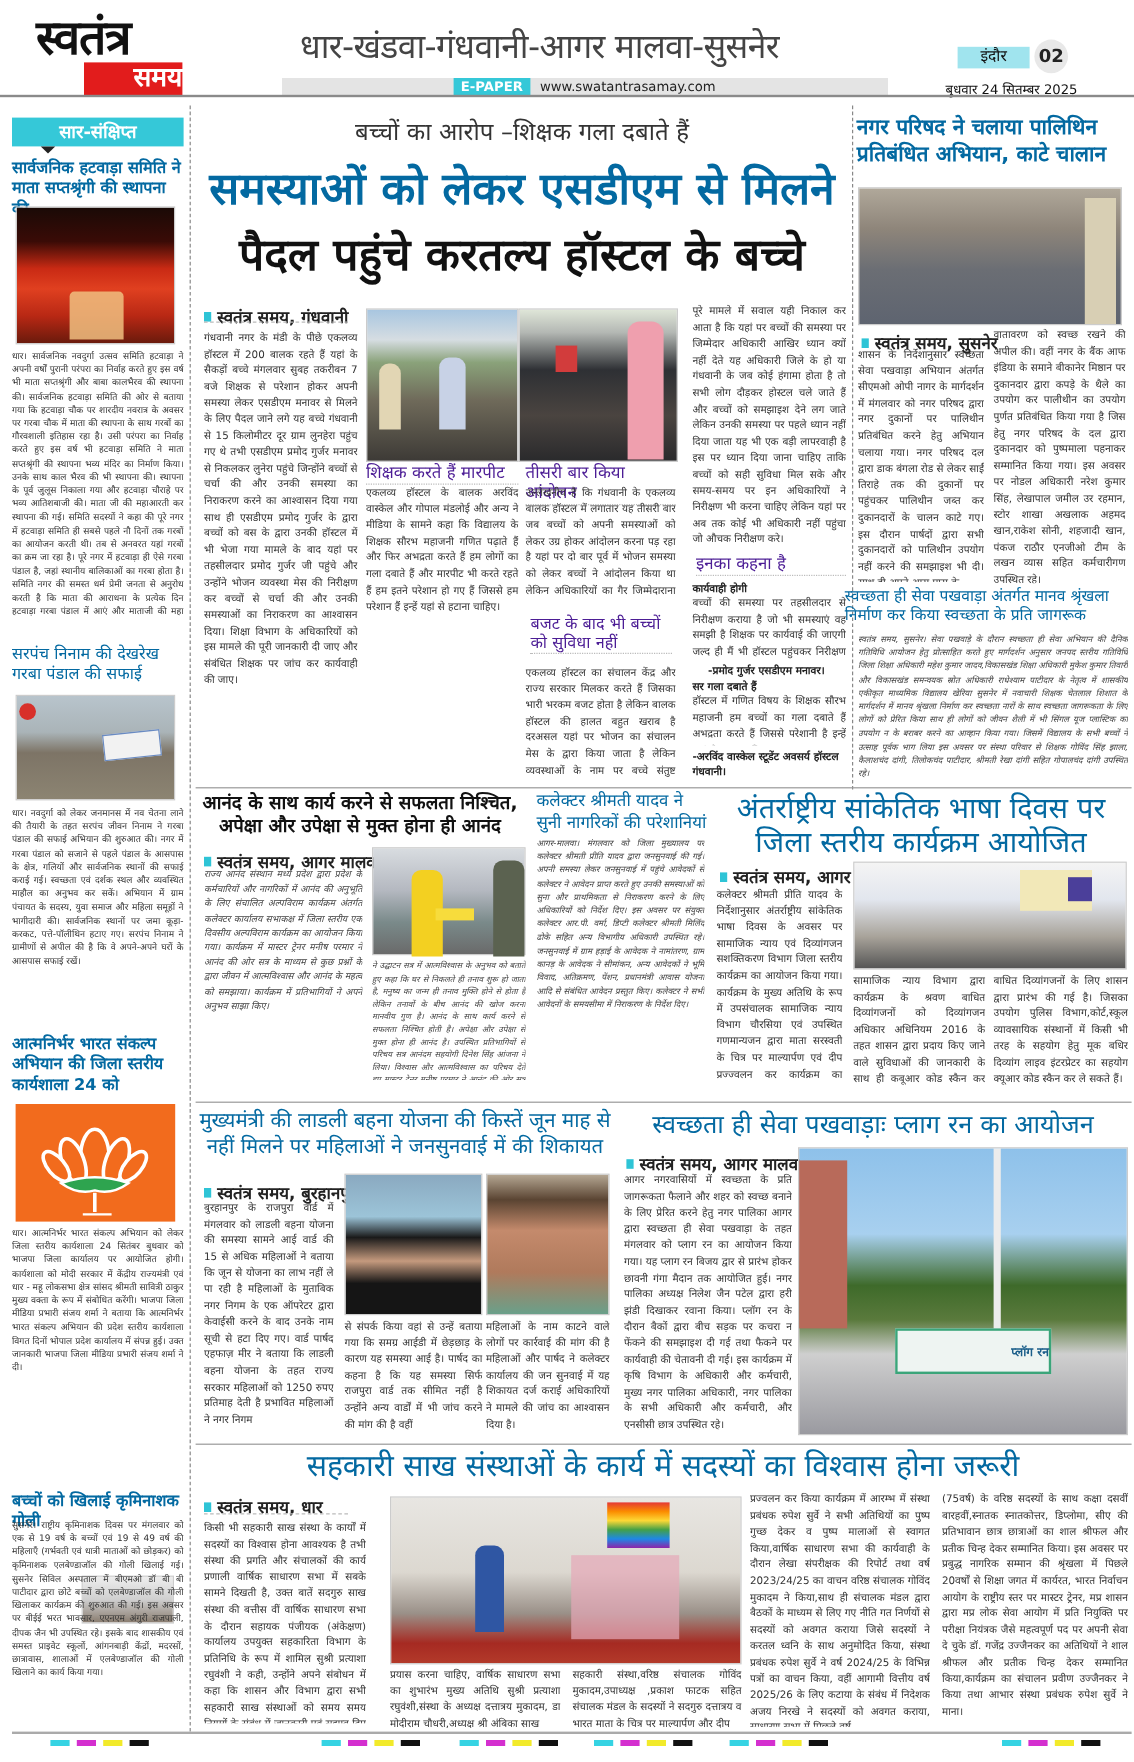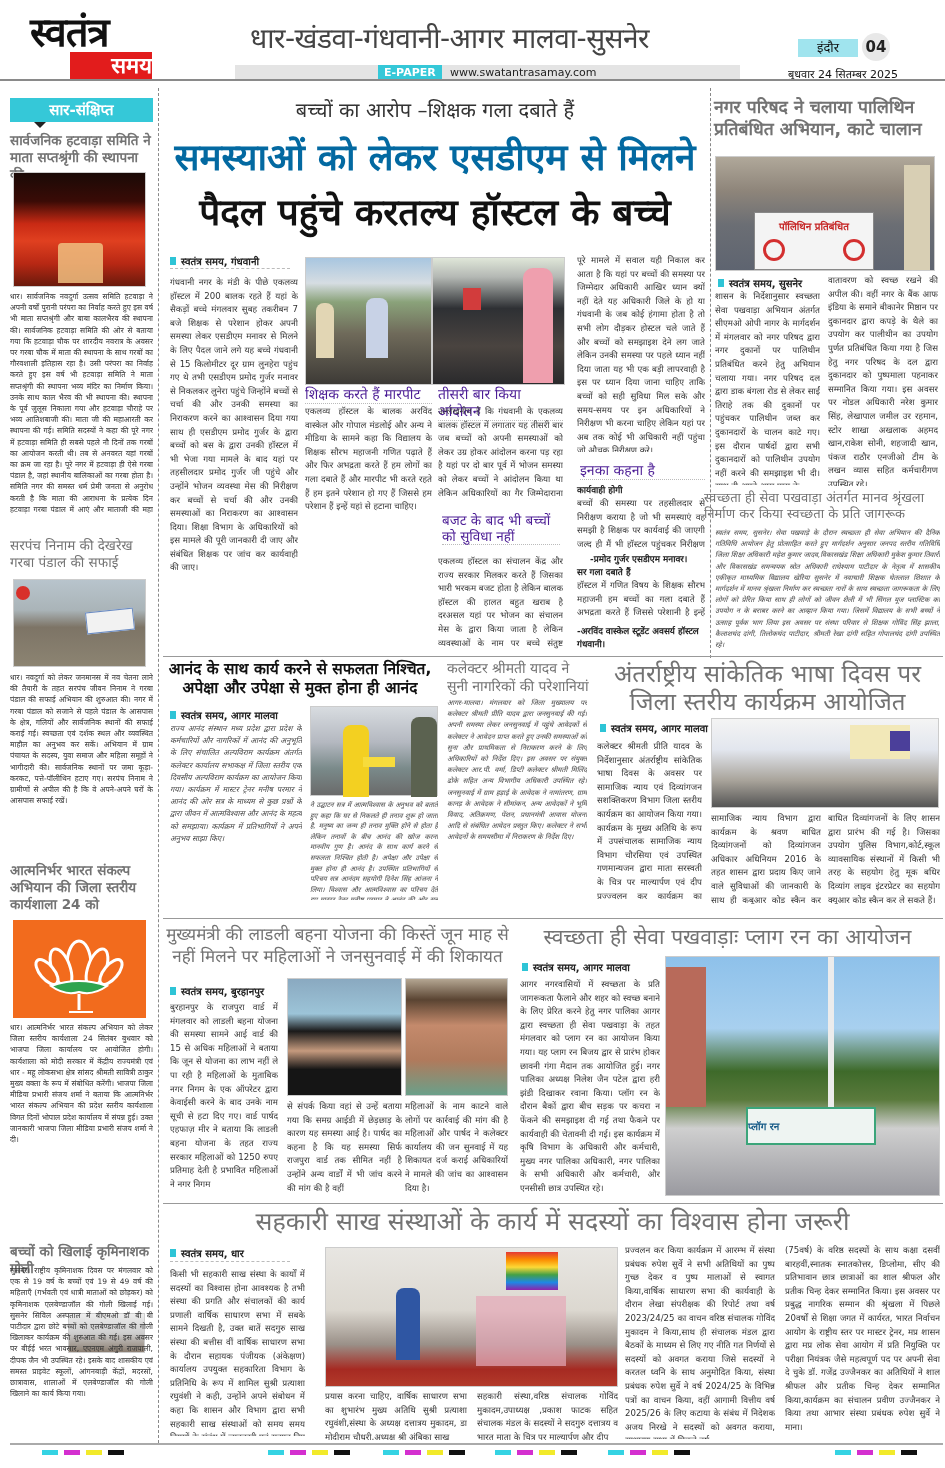--- a/index.html
+++ b/index.html
@@ -14,22 +14,22 @@
 .epaper-url{left:450px;top:65px;font-size:11px;color:#222;line-height:15px}
 .city-tag{left:798px;top:39px;width:60px;height:18px;background:#a0e4ee;font-size:13px;text-align:center;line-height:18px;color:#111}
 .page-no{left:862px;top:33px;width:28px;height:28px;border-radius:50%;background:#e8e8e8;font-size:15px;font-weight:bold;text-align:center;line-height:28px}
 .date{left:788px;top:66px;font-size:11px;color:#111}
 .vdash{position:absolute;border-left:1px dashed #888}
 .hline{position:absolute;height:1px;background:#999}
 .dline{position:absolute;border-top:1px dashed #bbb}
 .kicker{font-size:20px;color:#333;text-align:center}
 .hl-xl{font-weight:bold;text-align:center;line-height:50px}
 .hl{font-weight:bold;color:#111;line-height:1.25}
-.hl-light{color:#737373;line-height:1.25}
-.byline{font-size:10px;font-weight:bold;color:#222;display:flex;align-items:center;gap:5px}
+.hl-light{color:#0369a1;line-height:1.25}
+.byline{font-size:14px;font-weight:bold;color:#222;display:flex;align-items:center;gap:5px}
 .byline:before{content:"";width:6px;height:8px;background:#2ec4d6;display:inline-block}
 .body{font-size:8.6px;line-height:13.6px;color:#333;text-align:justify}
 .body-it{font-size:7.6px;line-height:12.2px;color:#444;font-style:italic;text-align:justify}
 .photo{position:absolute;border:1px solid #ccc}
 .sub-hl{font-size:17px;color:#4c1d95;line-height:1.2;border-bottom:1px dotted #bbb}
 .sidebar-title{left:10px;top:98px;width:143px;height:24px;background:#35c8d8;color:#fff;font-size:15px;font-weight:bold;text-align:center;line-height:24px}
 .sidebar-title:after{content:"";position:absolute;left:24px;bottom:-6px;border:6px solid transparent;border-top:6px solid #222;border-bottom:0}
 .regmarks{position:absolute;top:1450px;display:flex;gap:6px}
 .regmarks span{width:16px;height:5px;display:block}
 .bold-line{font-weight:bold;color:#222}
@@ -37,21 +37,21 @@
 </head>
 <body>
 
 <div class="abs logo-top">स्वतंत्र</div>
 <div class="abs logo-box">समय</div>
 <div class="abs edition-title">धार-खंडवा-गंधवानी-आगर मालवा-सुसनेर</div>
 <div class="abs epaper-bar"></div>
 <div class="abs epaper-tag">E-PAPER</div>
 <div class="abs epaper-url">www.swatantrasamay.com</div>
 <div class="abs city-tag">इंदौर</div>
-<div class="abs page-no">04</div>
+<div class="abs page-no">02</div>
 <div class="abs date">बुधवार 24 सितम्बर 2025</div>
 <div class="hdr-line"></div>
 
 <div class="vdash" style="left:158px;top:88px;height:1355px"></div>
 <div class="vdash" style="left:710px;top:88px;height:570px"></div>
 
 <div class="abs sidebar-title">सार-संक्षिप्त</div>
 
 <div class="abs" style="left:10px;top:132px;width:143px">
   <div class="hl-light" style="font-size:13.5px;font-weight:bold">सार्वजनिक हटवाड़ा समिति ने माता सप्तश्रृंगी की स्थापना की</div>
@@ -124,25 +124,20 @@
 <div class="abs sub-hl" style="left:580px;top:462px;width:125px;font-size:14px">इनका कहना है</div>
 <div class="abs bold-line" style="left:577px;top:484px;font-size:8.8px">कार्यवाही होगी</div>
 <div class="abs body" style="left:577px;top:497px;width:128px;height:53px;overflow:hidden">बच्चों की समस्या पर तहसीलदार से निरीक्षण कराया है जो भी समस्याएं वह समझी है शिक्षक पर कार्यवाई की जाएगी जल्द ही मैं भी हॉस्टल पहुंचकर निरीक्षण करूंगा।</div>
 <div class="abs bold-line" style="left:590px;top:553px;font-size:8.8px">-प्रमोद गुर्जर एसडीएम मनावर।</div>
 <div class="abs bold-line" style="left:577px;top:566px;font-size:8.8px">सर गला दबाते हैं</div>
 <div class="abs body" style="left:577px;top:579px;width:128px;height:42px;overflow:hidden">हॉस्टल में गणित विषय के शिक्षक सौरभ महाजनी हम बच्चों का गला दबाते हैं अभद्रता करते हैं जिससे परेशानी है इन्हें यहां से हटना चाहिए।</div>
 <div class="abs bold-line" style="left:577px;top:625px;width:128px;font-size:8.8px;line-height:13px">-अरविंद वास्केल स्टूडेंट अवसर्य हॉस्टल गंधवानी।</div>
 
 <div class="abs hl-light" style="left:714px;top:97px;width:225px;font-size:17.5px;font-weight:bold">नगर परिषद ने चलाया पालिथिन प्रतिबंधित अभियान, काटे चालान</div>
 <div class="photo" style="left:715px;top:156px;width:220px;height:115px;background:linear-gradient(180deg,#b0a89a 0%,#8e857a 30%,#6b6e74 60%,#5e6470 100%)">
-  <div style="position:absolute;left:38px;top:55px;width:120px;height:58px;background:#f4f4f4;border:1px solid #888">
-    <div style="text-align:center;font-size:10px;font-weight:bold;color:#c62828;margin-top:6px">पॉलिथिन प्रतिबंधित</div>
-    <div style="position:absolute;left:8px;top:26px;width:22px;height:22px;border:3px solid #d32f2f;border-radius:50%"></div>
-    <div style="position:absolute;right:8px;top:26px;width:22px;height:22px;border:3px solid #d32f2f;border-radius:50%"></div>
-  </div>
   <div style="position:absolute;right:4px;top:8px;width:26px;height:105px;background:#d8cfb4"></div>
 </div>
 <div class="abs byline" style="left:718px;top:276px">स्वतंत्र समय, सुसनेर</div>
 <div class="abs body" style="left:715px;top:290px;width:105px;height:195px;overflow:hidden">शासन के निर्देशानुसार स्वच्छता सेवा पखवाड़ा अभियान अंतर्गत सीएमओ ओपी नागर के मार्गदर्शन में मंगलवार को नगर परिषद द्वारा नगर दुकानों पर पालिथीन प्रतिबंधित करने हेतु अभियान चलाया गया। नगर परिषद दल द्वारा डाक बंगला रोड से लेकर साईं तिराहे तक की दुकानों पर पहुंचकर पालिथीन जब्त कर दुकानदारों के चालन काटे गए। इस दौरान पार्षदों द्वारा सभी दुकानदारों को पालिथीन उपयोग नहीं करने की समझाइश भी दी।साथ ही अपने आस पास के</div>
 <div class="abs body" style="left:828px;top:274px;width:110px;height:212px;overflow:hidden">वातावरण को स्वच्छ रखने की अपील की। वहीं नगर के बैंक आफ इंडिया के समाने बीकानेर मिष्ठान पर दुकानदार द्वारा कपड़े के थैले का उपयोग कर पालीथीन का उपयोग पुर्णत प्रतिबंधित किया गया है जिस हेतु नगर परिषद के दल द्वारा दुकानदार को पुष्पमाला पहनाकर सम्मानित किया गया। इस अवसर पर नोडल अधिकारी नरेश कुमार सिंह, लेखापाल जमील उर रहमान, स्टोर शाखा अखलाक अहमद खान,राकेश सोनी, शहजादी खान, पंकज राठौर एनजीओ टीम के लखन व्यास सहित कर्मचारीगण उपस्थित रहे।</div>
 
 <div class="abs hl-light" style="left:704px;top:490px;width:225px;font-size:13px">स्वच्छता ही सेवा पखवाड़ा अंतर्गत मानव श्रृंखला निर्माण कर किया स्वच्छता के प्रति जागरूक</div>
 <div class="abs body-it" style="left:715px;top:528px;width:225px;height:125px;overflow:hidden;font-size:7px;line-height:11.2px">स्वतंत्र समय, सुसनेर। सेवा पखवाड़े के दौरान स्वच्छता ही सेवा अभियान की दैनिक गतिविधि आयोजन हेतु प्रोत्साहित करते हुए मार्गदर्शन अनुसार जनपद स्तरीय गतिविधि जिला शिक्षा अधिकारी महेश कुमार जादव,विकासखंड शिक्षा अधिकारी मुकेश कुमार तिवारी और विकासखंड समन्वयक स्रोत अधिकारी राधेश्याम पाटीदार के नेतृत्व में शासकीय एकीकृत माध्यमिक विद्यालय खेरिया सुसनेर में नवाचारी शिक्षक चेतलाल शिशात के मार्गदर्शन में मानव श्रृंखला निर्माण कर स्वच्छता नारों के साथ स्वच्छता जागरूकता के लिए लोगों को प्रेरित किया साथ ही लोगों को जीवन शैली में भी सिंगल यूज प्लास्टिक का उपयोग न के बराबर करने का आव्हान किया गया। जिसमें विद्यालय के सभी बच्चों ने उत्साह पूर्वक भाग लिया इस अवसर पर संस्था परिवार से शिक्षक गोविंद सिंह झाला, कैलाशचंद दांगी, तिलोकचंद पाटीदार, श्रीमती रेखा दांगी सहित गोपालचंद दांगी उपस्थित रहे।</div>
 
 <div class="hline" style="left:163px;top:656px;width:780px"></div>
@@ -180,21 +175,21 @@
 <div class="abs body" style="left:287px;top:1100px;width:115px;height:96px;overflow:hidden">से संपर्क किया वहां से उन्हें बताया गया कि समग्र आईडी में छेड़छाड़ के कारण यह समस्या आई है। पार्षद का कहना है कि यह समस्या सिर्फ राजपुरा वार्ड तक सीमित नहीं है उन्होंने अन्य वार्डों में भी जांच करने की मांग की है वहीं</div>
 <div class="abs body" style="left:405px;top:1100px;width:103px;height:96px;overflow:hidden">महिलाओं के नाम काटने वाले लोगों पर कार्रवाई की मांग की है महिलाओं और पार्षद ने कलेक्टर कार्यालय की जन सुनवाई में यह शिकायत दर्ज कराई अधिकारियों ने मामले की जांच का आश्वासन दिया है।</div>
 
 <div class="abs hl-light" style="left:515px;top:924px;width:425px;font-size:21px;text-align:center">स्वच्छता ही सेवा पखवाड़ाः प्लाग रन का आयोजन</div>
 <div class="abs byline" style="left:522px;top:960px">स्वतंत्र समय, आगर मालवा</div>
 <div class="abs body" style="left:520px;top:978px;width:140px;height:216px;overflow:hidden">आगर नगरवासियों में स्वच्छता के प्रति जागरूकता फैलाने और शहर को स्वच्छ बनाने के लिए प्रेरित करने हेतु नगर पालिका आगर द्वारा स्वच्छता ही सेवा पखवाड़ा के तहत मंगलवार को प्लाग रन का आयोजन किया गया। यह प्लाग रन बिजय द्वार से प्रारंभ होकर छावनी गंगा मैदान तक आयोजित हुई। नगर पालिका अध्यक्ष निलेश जैन पटेल द्वारा हरी झंडी दिखाकर रवाना किया। प्लॉग रन के दौरान बैकों द्वारा बीच सड़क पर कचरा न फेंकने की समझाइश दी गई तथा फैकने पर कार्यवाही की चेतावनी दी गई। इस कार्यक्रम में कृषि विभाग के अधिकारी और कर्मचारी, मुख्य नगर पालिका अधिकारी, नगर पालिका के सभी अधिकारी और कर्मचारी, और एनसीसी छात्र उपस्थित रहे।</div>
 <div class="photo" style="left:665px;top:956px;width:275px;height:240px;background:linear-gradient(180deg,#8ec1ea 0%,#a8d0ef 30%,#3e6a2a 48%,#5a7a3c 60%,#cfcfcf 72%,#9a9aa0 100%)">
   <div style="position:absolute;left:0;top:10px;width:40px;height:140px;background:#b86a5a"></div>
   <div style="position:absolute;left:162px;top:0;width:6px;height:175px;background:#ececec"></div>
   <div style="position:absolute;left:80px;top:150px;width:130px;height:38px;background:#eef4f2;border:2px solid #3ba57a">
-    <div style="text-align:left;font-size:10px;font-weight:bold;color:#1b5e8a;margin-top:10px">प्लॉग रन</div>
+    <div style="text-align:right;font-size:10px;font-weight:bold;color:#1b5e8a;margin-top:10px">प्लॉग रन</div>
   </div>
 </div>
 
 <div class="hline" style="left:163px;top:1203px;width:780px"></div>
 
 <div class="abs hl-light" style="left:165px;top:1205px;width:775px;font-size:25px;text-align:center;line-height:34px">सहकारी साख संस्थाओं के कार्य में सदस्यों का विश्वास होना जरूरी</div>
 <div class="abs byline" style="left:170px;top:1246px">स्वतंत्र समय, धार</div>
 <div class="dline" style="left:170px;top:1261px;width:120px"></div>
 <div class="abs body" style="left:170px;top:1268px;width:135px;height:168px;overflow:hidden">किसी भी सहकारी साख संस्था के कार्यों में सदस्यों का विश्वास होना आवश्यक है तभी संस्था की प्रगति और संचालकों की कार्य प्रणाली वार्षिक साधारण सभा में सबके सामने दिखती है, उक्त बातें सदगुरु साख संस्था की बत्तीस वीं वार्षिक साधारण सभा के दौरान सहायक पंजीयक (अंकेक्षण) कार्यालय उपयुक्त सहकारिता विभाग के प्रतिनिधि के रूप में शामिल सुश्री प्रत्याशा रघुवंशी ने कही, उन्होंने अपने संबोधन में कहा कि शासन और विभाग द्वारा सभी सहकारी साख संस्थाओं को समय समय नियमों के संबंध में जानकारी एवं सुझाव दिए जाते हे जिन्हें संस्थाओं को लागू करने का</div>
 <div class="photo" style="left:325px;top:1247px;width:293px;height:140px;background:linear-gradient(180deg,#e8e6e2 0%,#dcd8d0 45%,#9a9088 70%,#a62a22 88%,#b33a2a 100%)">

